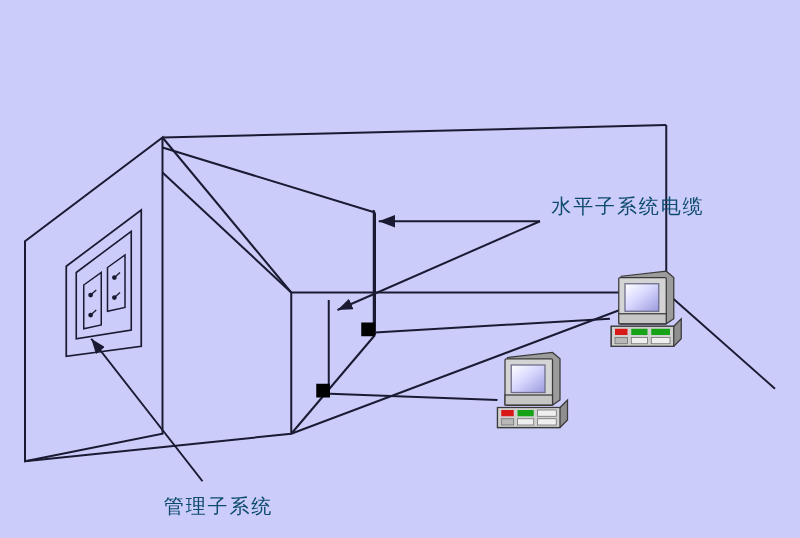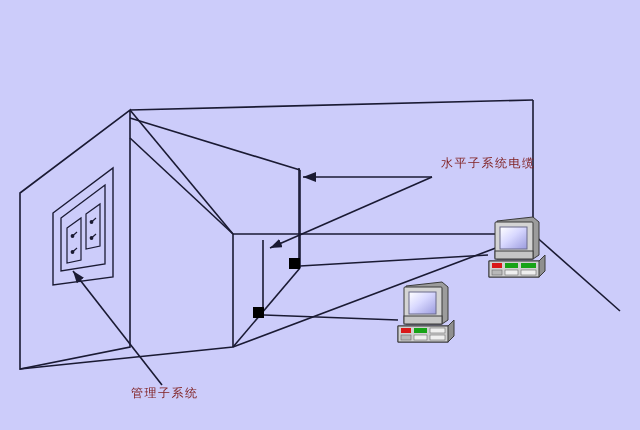--- a/index.html
+++ b/index.html
@@ -22,29 +22,29 @@
   }
   #scene {
     position: absolute;
     left: 0;
     top: 0;
     width: 640px;
     height: 430px;
   }
   .label {
     position: absolute;
-    font-family: Liberation Mono, monospace;
-    font-size: 12px;
-    color: #7f1d1d;
+    font-family: Liberation Sans, sans-serif;
+    font-size: 16px;
+    color: #0c4a6e;
     letter-spacing: 1.5px;
     white-space: nowrap;
     line-height: 1;
   }
   #label-horizontal { left: 441px; top: 158px; }
-  #label-admin { left: 131px; top: 388px; }
+  #label-admin { left: 131px; top: 398px; }
 </style>
 </head>
 <body>
 
 <div id="stage">
 
   <svg id="scene" viewBox="0 0 640 430" xmlns="http://www.w3.org/2000/svg">
 
     <defs>
       <marker id="arrowL" markerWidth="14" markerHeight="10" refX="13" refY="5" orient="auto" markerUnits="userSpaceOnUse">

